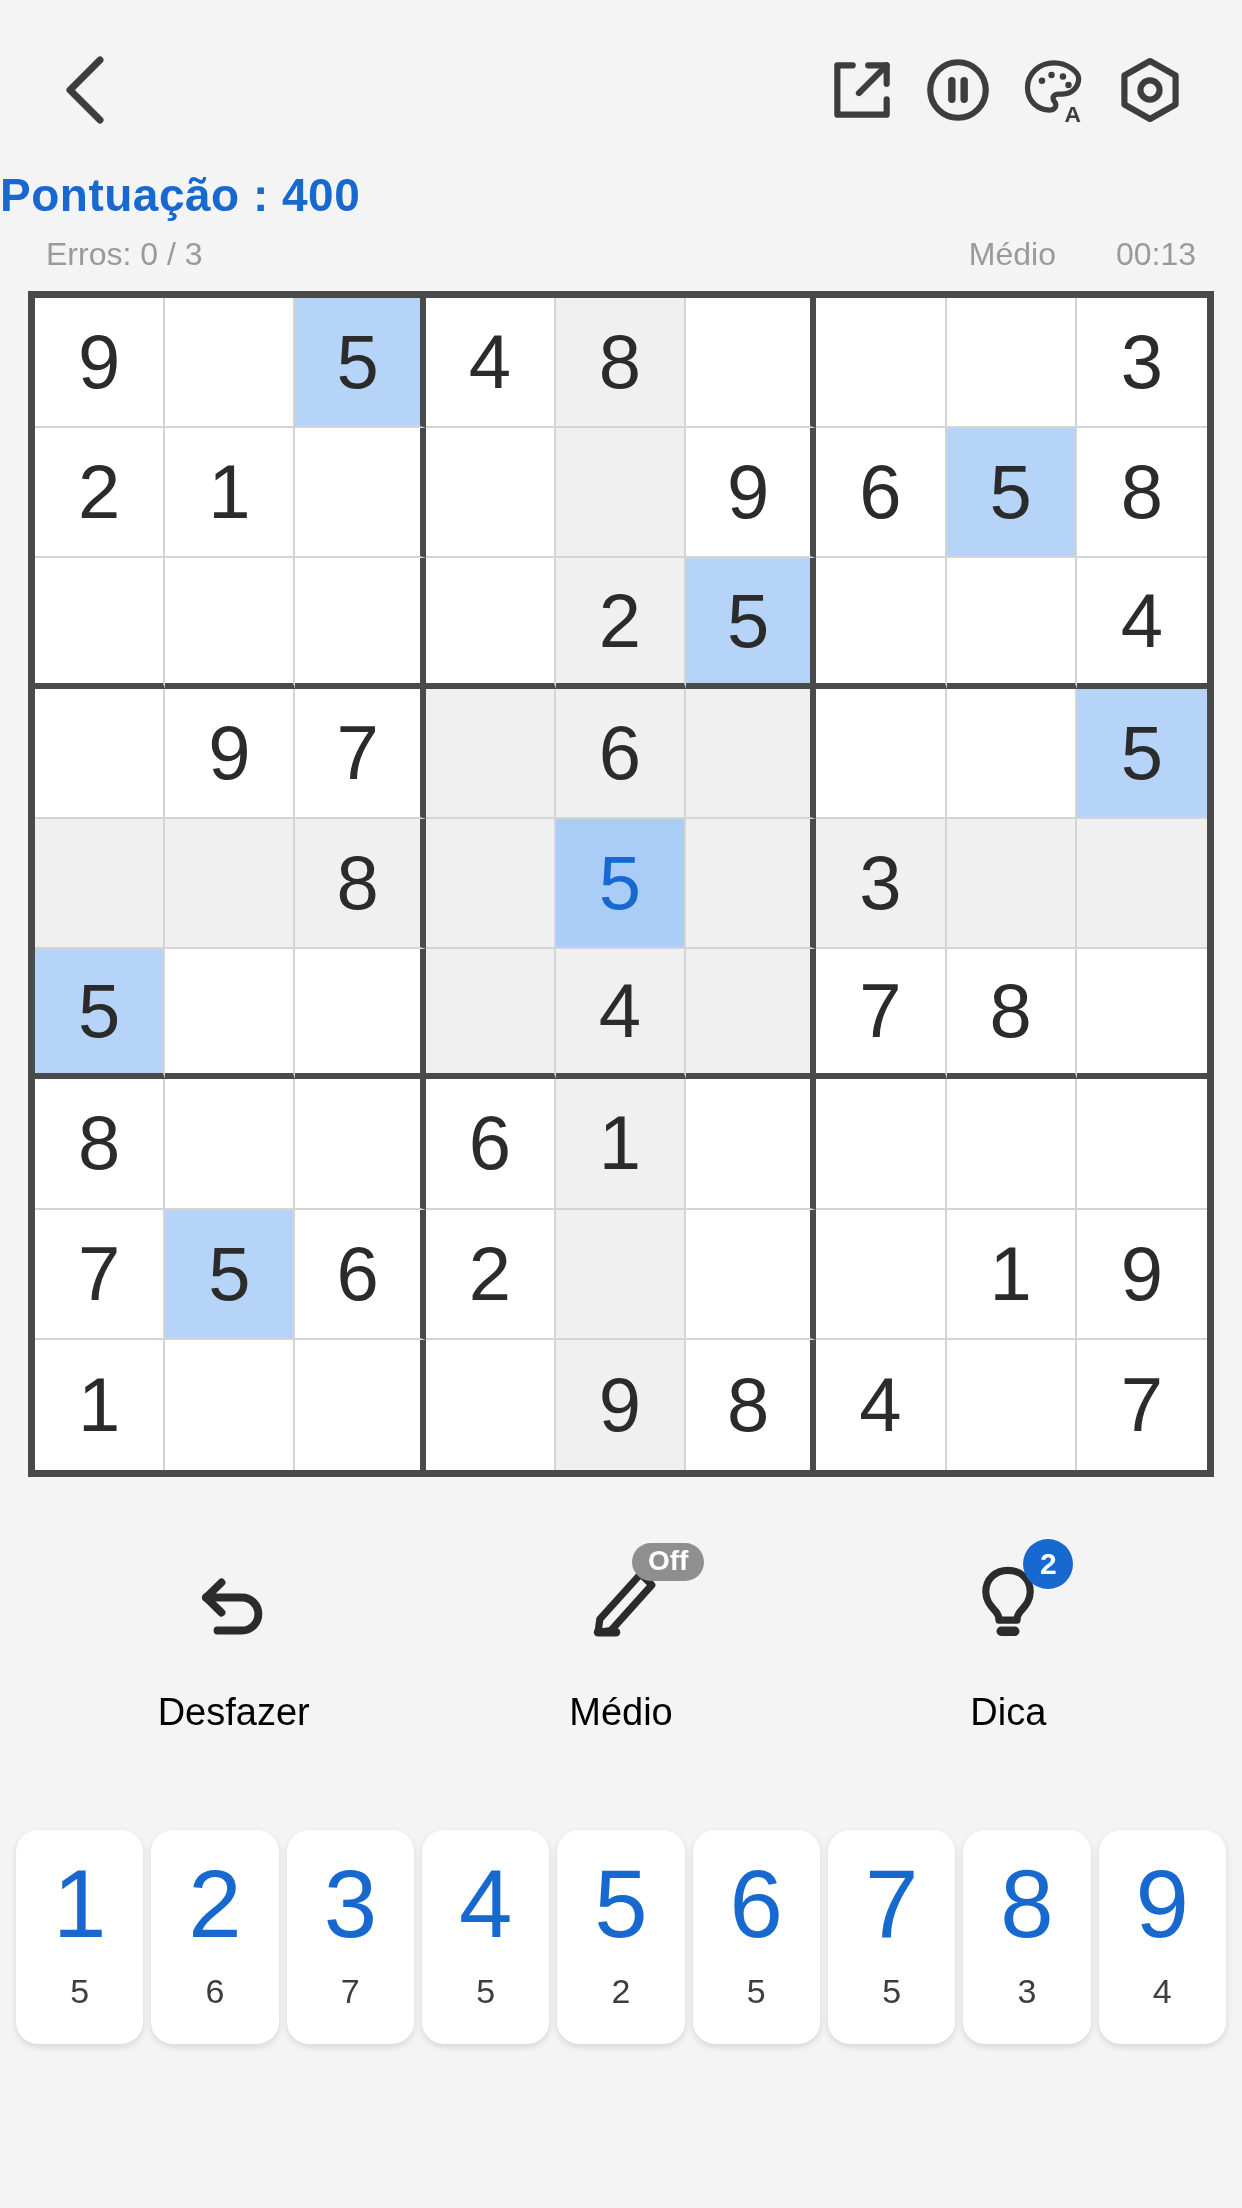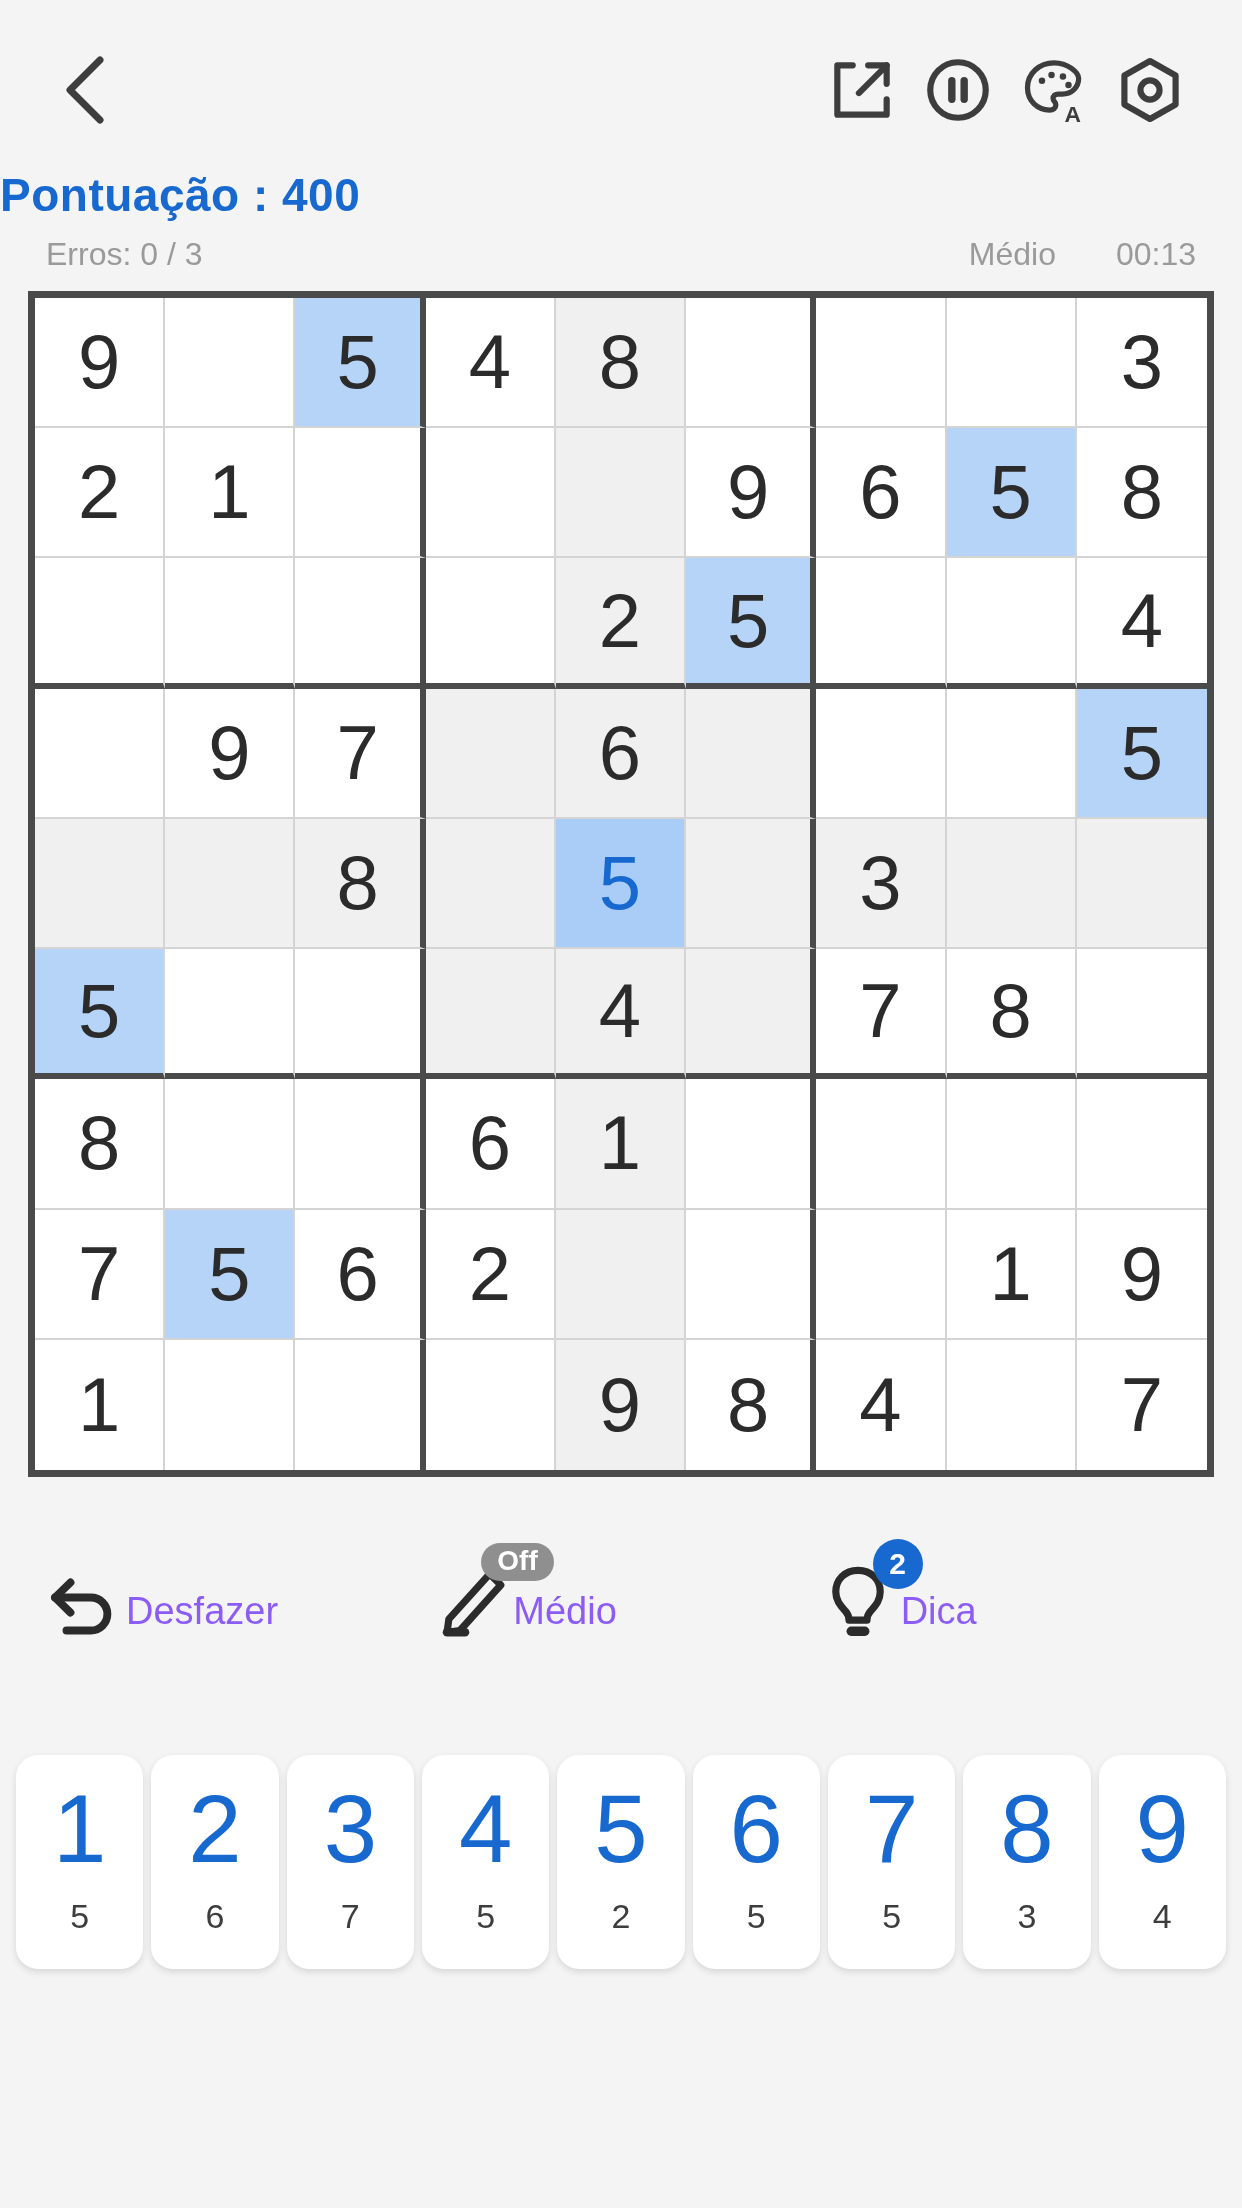--- a/index.html
+++ b/index.html
@@ -87,33 +87,33 @@
   .cell.selected { background:#aacdf7; color:#1769cf; }
 
   
   #tools {
     display:flex;
     margin-top:72px;
     padding:0 40px;
   }
   .tool {
     flex:1;
-    display:flex; flex-direction:row; align-items:center;
+    display:flex; flex-direction:column; align-items:center;
     cursor:pointer;
     position:relative;
   }
   .tool-icon {
     height:110px;
     display:flex; align-items:center; justify-content:center;
     position:relative;
   }
   .tool-label {
-    margin-top:14px;
+    margin-top:32px;
     font-size:38px;
-    color:#8b5cf6;
+    color:#000000;
   }
   .badge-off {
     position:absolute;
     top:-6px; left:54px;
     background:#8f8f8f;
     color:#fff;
     font-size:28px; font-weight:bold;
     border-radius:22px;
     padding:4px 16px 6px 16px;
     line-height:1;

